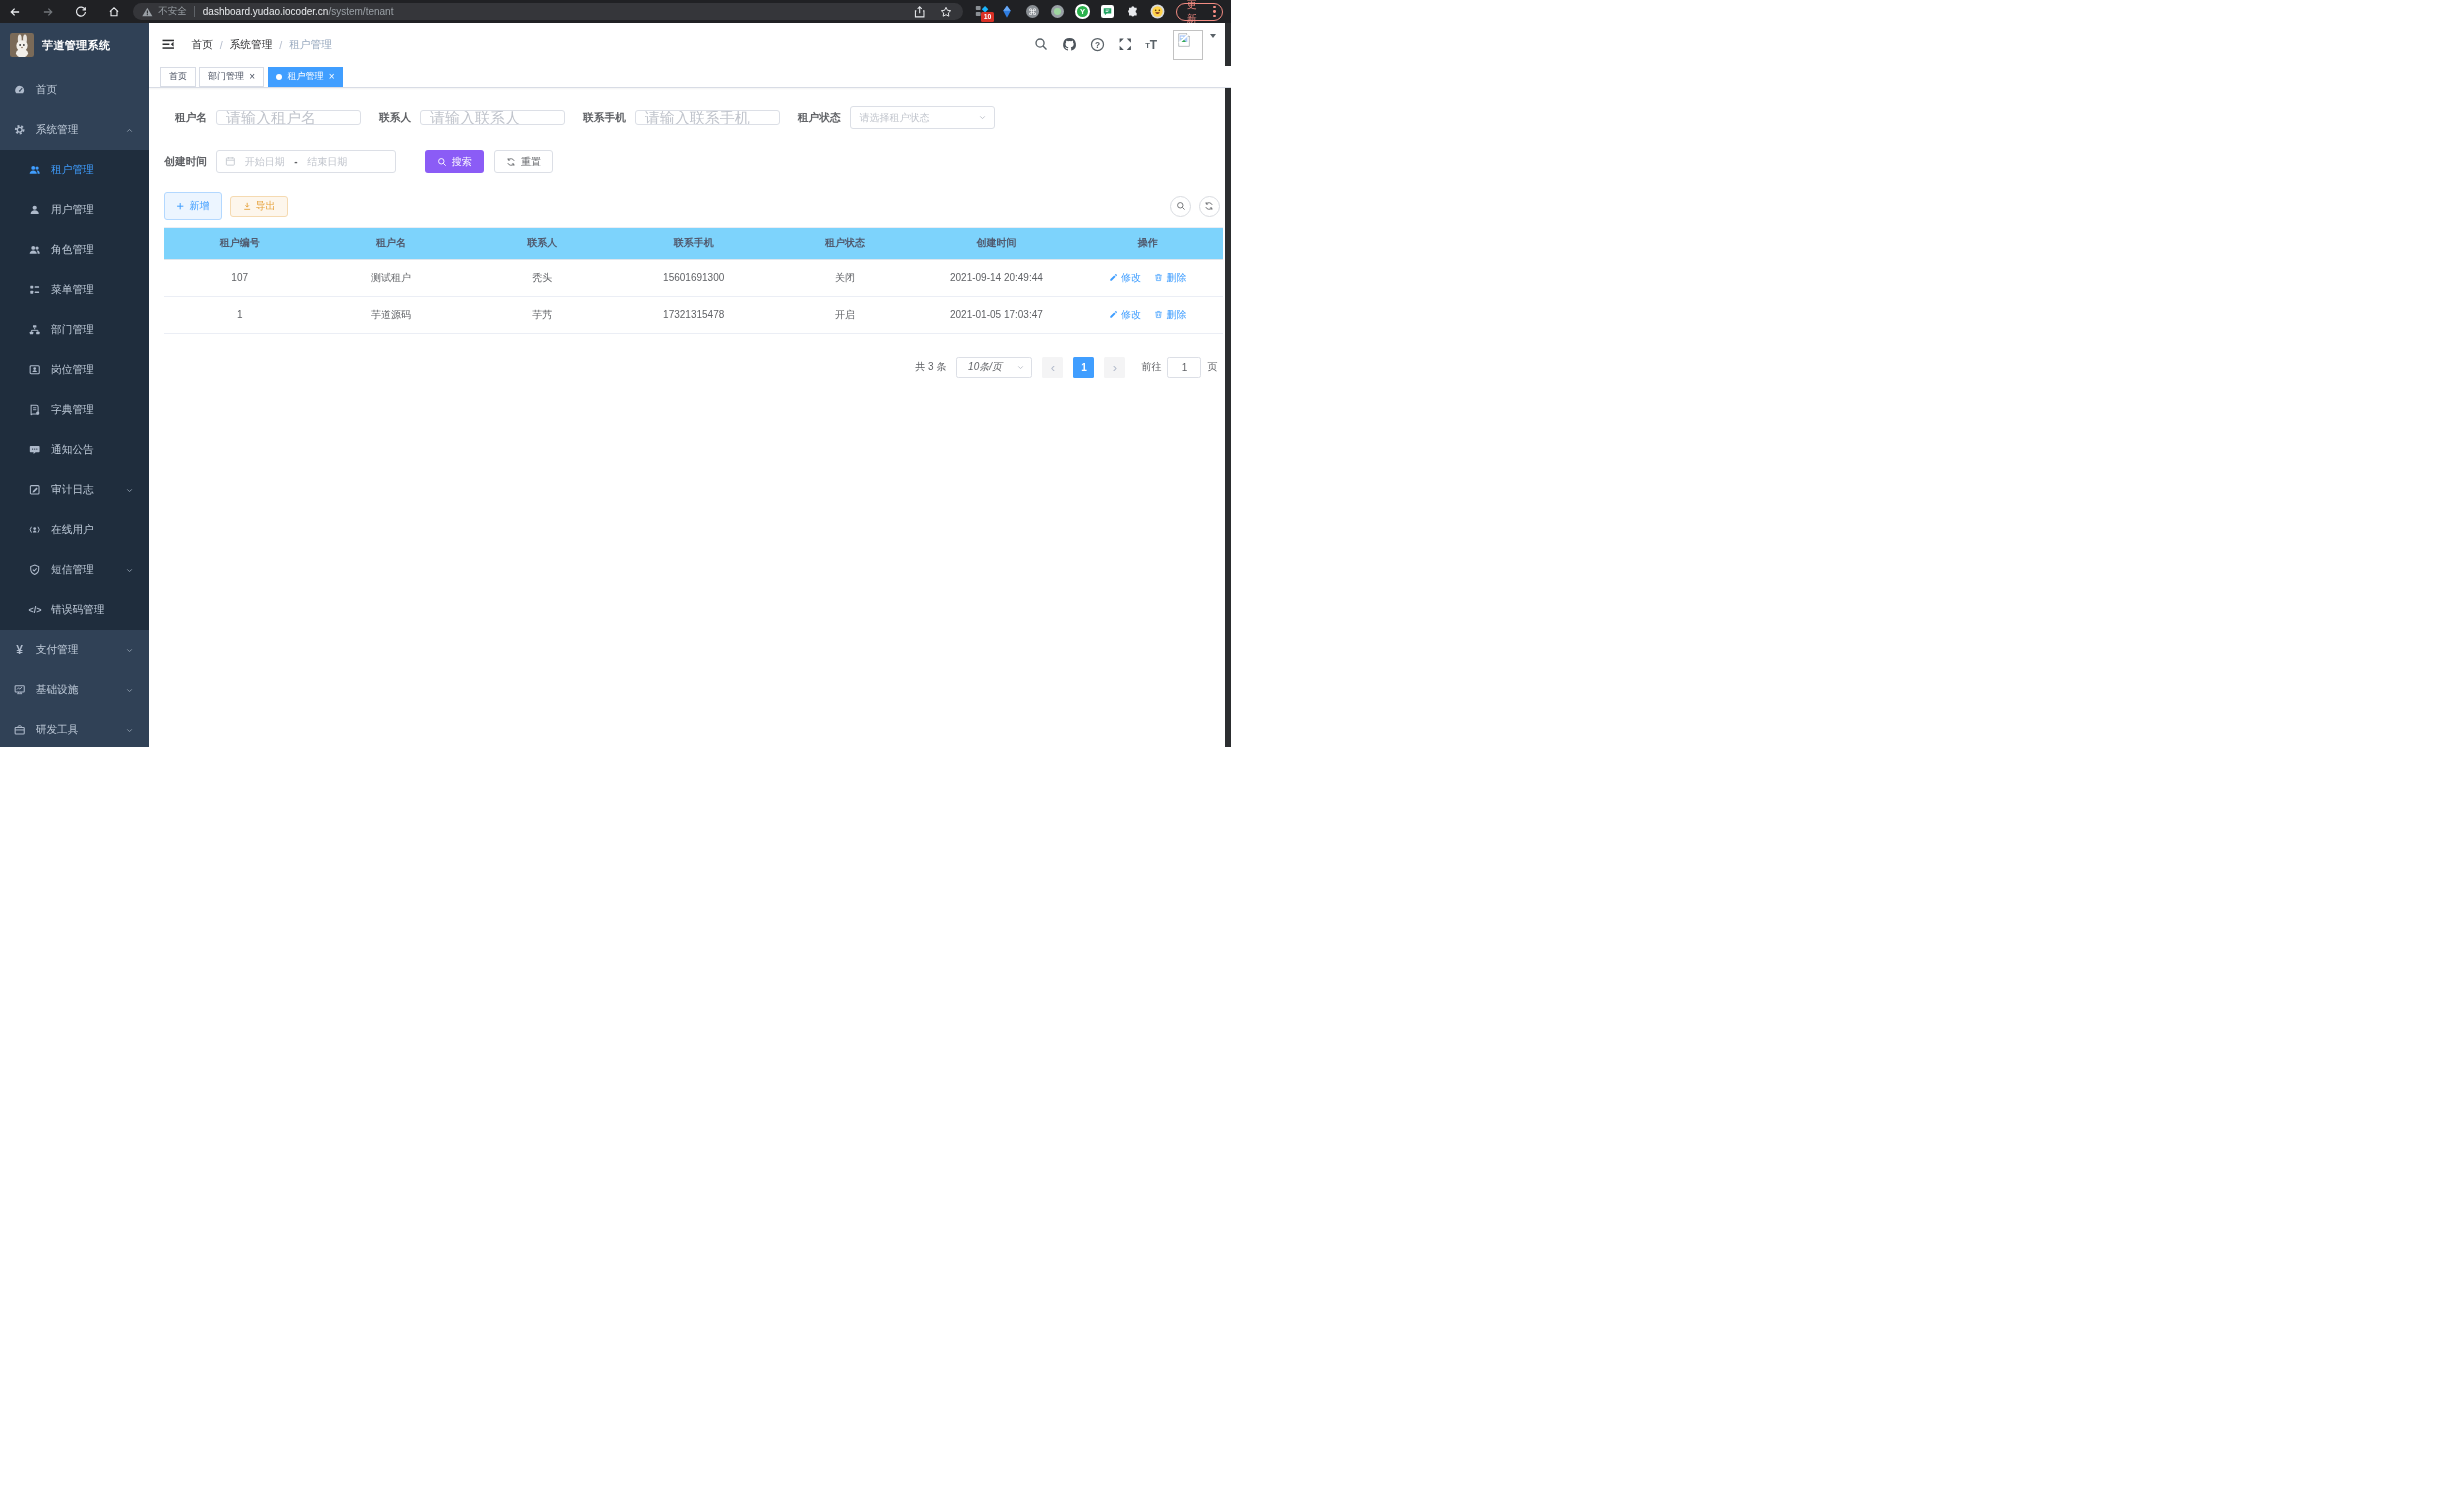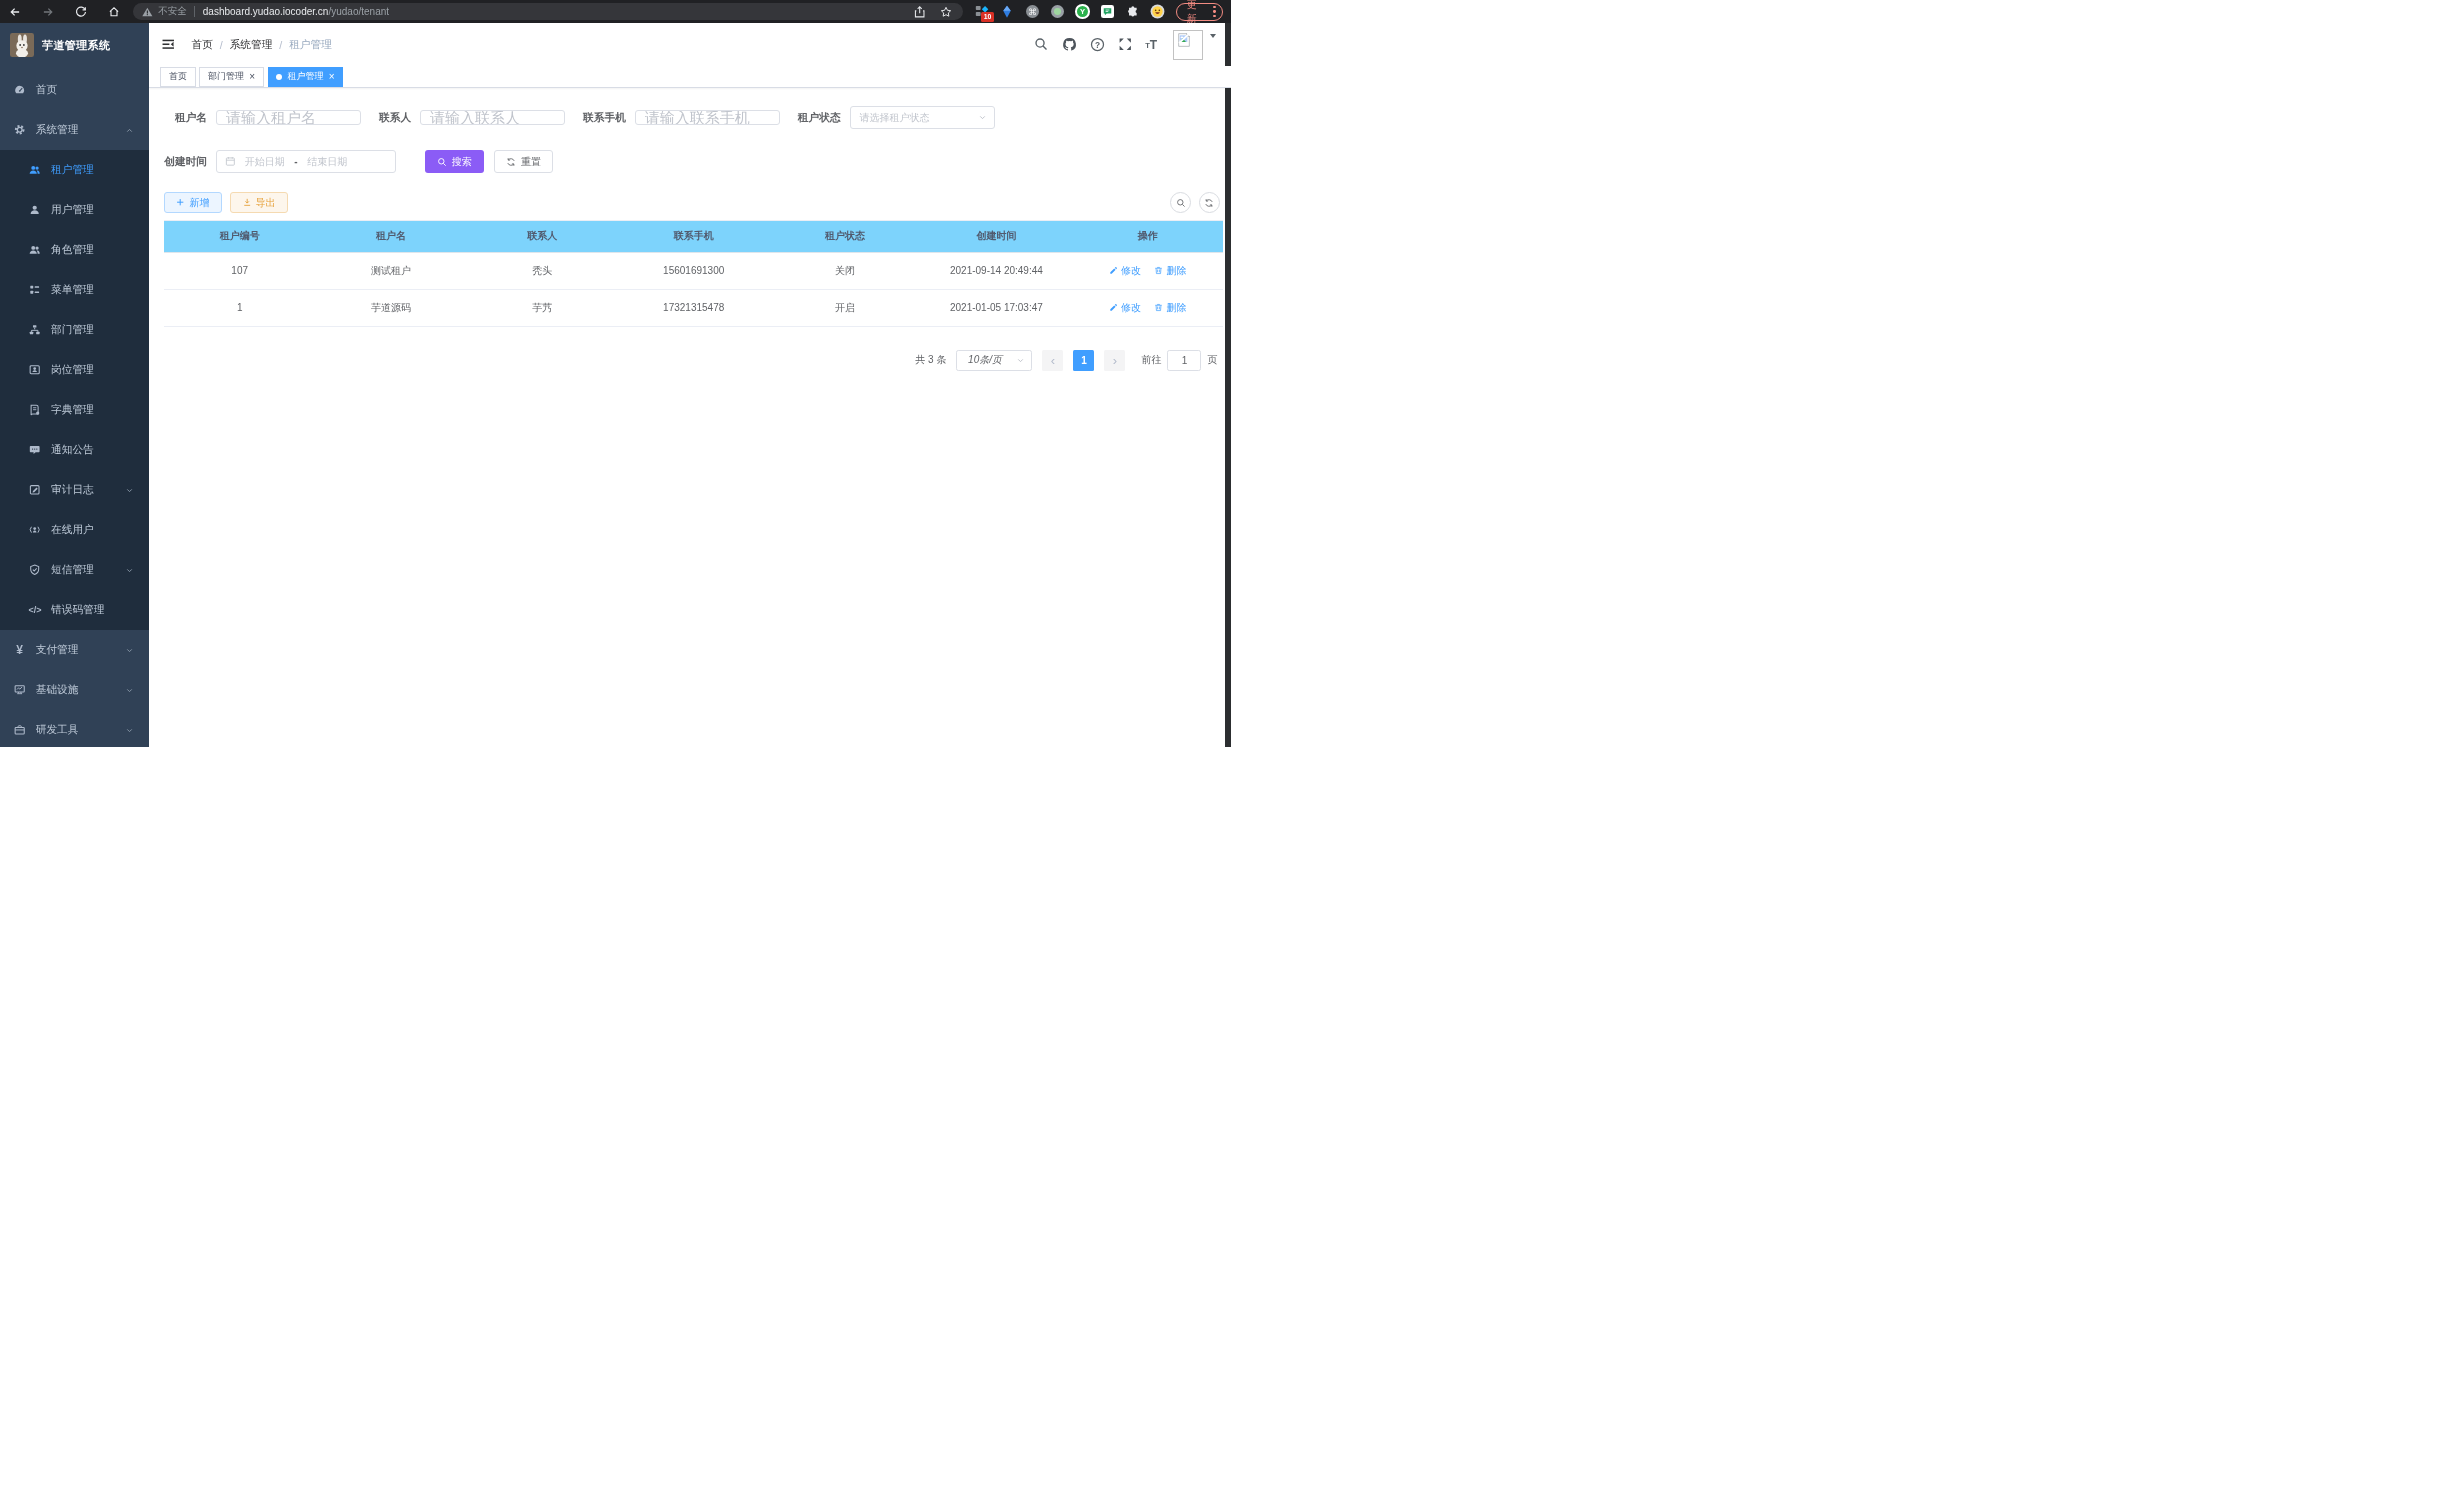--- a/index.html
+++ b/index.html
@@ -85,21 +85,21 @@
   .date-box { width:180px; height:23px; border:0.8px solid #dcdfe6; border-radius:3px; display:flex; align-items:center; padding:0 7.6px; cursor:pointer; background:#fff; }
   .date-ph { color:#c0c4cc; font-size:10px; width:56px; text-align:center; }
   .date-sep { color:#606266; font-size:10px; font-weight:700; padding:0 1.5px; }
   .cal-icon { display:flex; margin-right:1.5px; }
 
   .btn { height:23px; border-radius:3px; font-size:10px; display:inline-flex; align-items:center; gap:4.6px; padding:0 11.4px; cursor:pointer; border:0.8px solid transparent; background:#fff; font-family:inherit; }
   .btn-search { background:#8b5cf6; color:#fff; margin-left:10.7px; }
   .btn-reset { border-color:#dcdfe6; color:#606266; margin-left:10px; }
 
   .toolbar { margin-top:19px; display:flex; align-items:center; }
-  .btn-add { height:21px; background:#ecf5ff; border-color:#b3d8ff; color:#409eff; }
+  .btn-add { height:28px; background:#ecf5ff; border-color:#b3d8ff; color:#409eff; }
   .btn-export { height:21px; background:#fdf6ec; border-color:#f5dab1; color:#e6a23c; margin-left:8.4px; }
   .tool-circles { margin-left:auto; display:flex; gap:7.6px; margin-right:3.8px; }
   .circle-btn { width:21px; height:21px; border-radius:50%; border:0.8px solid #d9dce1; background:#fff; display:flex; align-items:center; justify-content:center; color:#606266; cursor:pointer; }
 
   .data-table { width:100%; border-collapse:collapse; table-layout:fixed; margin-top:6.9px; }
   .data-table th { height:32px; background:#7dd3fc; color:#515a6e; font-size:10px; font-weight:700; border-bottom:0.8px solid #dfe6ec; border-top:0.8px solid #ebeef5; text-align:center; }
   .data-table td { height:37px; text-align:center; font-size:10px; color:#606266; border-bottom:0.8px solid #ebeef5; }
   .op-link { color:#409eff; display:inline-flex; align-items:center; gap:3px; font-size:10px; cursor:pointer; }
   .op-link.del { margin-left:10.7px; }
 
@@ -142,21 +142,21 @@
     <span class="security">
       <svg width="10.7" height="10" viewBox="0 0 14 13">
           <path d="M7 .8L13.6 12H.4z" fill="#9aa0a6"></path>
           <rect x="6.3" y="4.5" width="1.4" height="4" fill="#202124"></rect>
           <rect x="6.3" y="9.3" width="1.4" height="1.4" fill="#202124"></rect>
         </svg>
       <span>不安全</span>
     </span>
     <span class="pill-divider"></span>
     <span class="url-host">dashboard.yudao.iocoder.cn</span>
-      <span class="url-path">/yudao/tenant</span>
+      <span class="url-path">/system/tenant</span>
     <span class="pill-right">
       <span class="hicon">
         <svg width="11.4" height="12" viewBox="0 0 15 16" fill="none" stroke="#e8eaed" stroke-width="1.4">
             <path d="M7.5 1.5v8M4.8 3.8L7.5 1l2.7 2.8"></path>
             <path d="M3 6.5H1.8v8h11.4v-8H12"></path>
           </svg>
       </span>
       <span class="hicon">
         <svg width="12" height="12" viewBox="0 0 16 16" fill="none" stroke="#e8eaed" stroke-width="1.3">
             <path d="M8 1.8l1.9 3.9 4.3.6-3.1 3 .7 4.3L8 11.6l-3.8 2 .7-4.3-3.1-3 4.3-.6z"></path>

